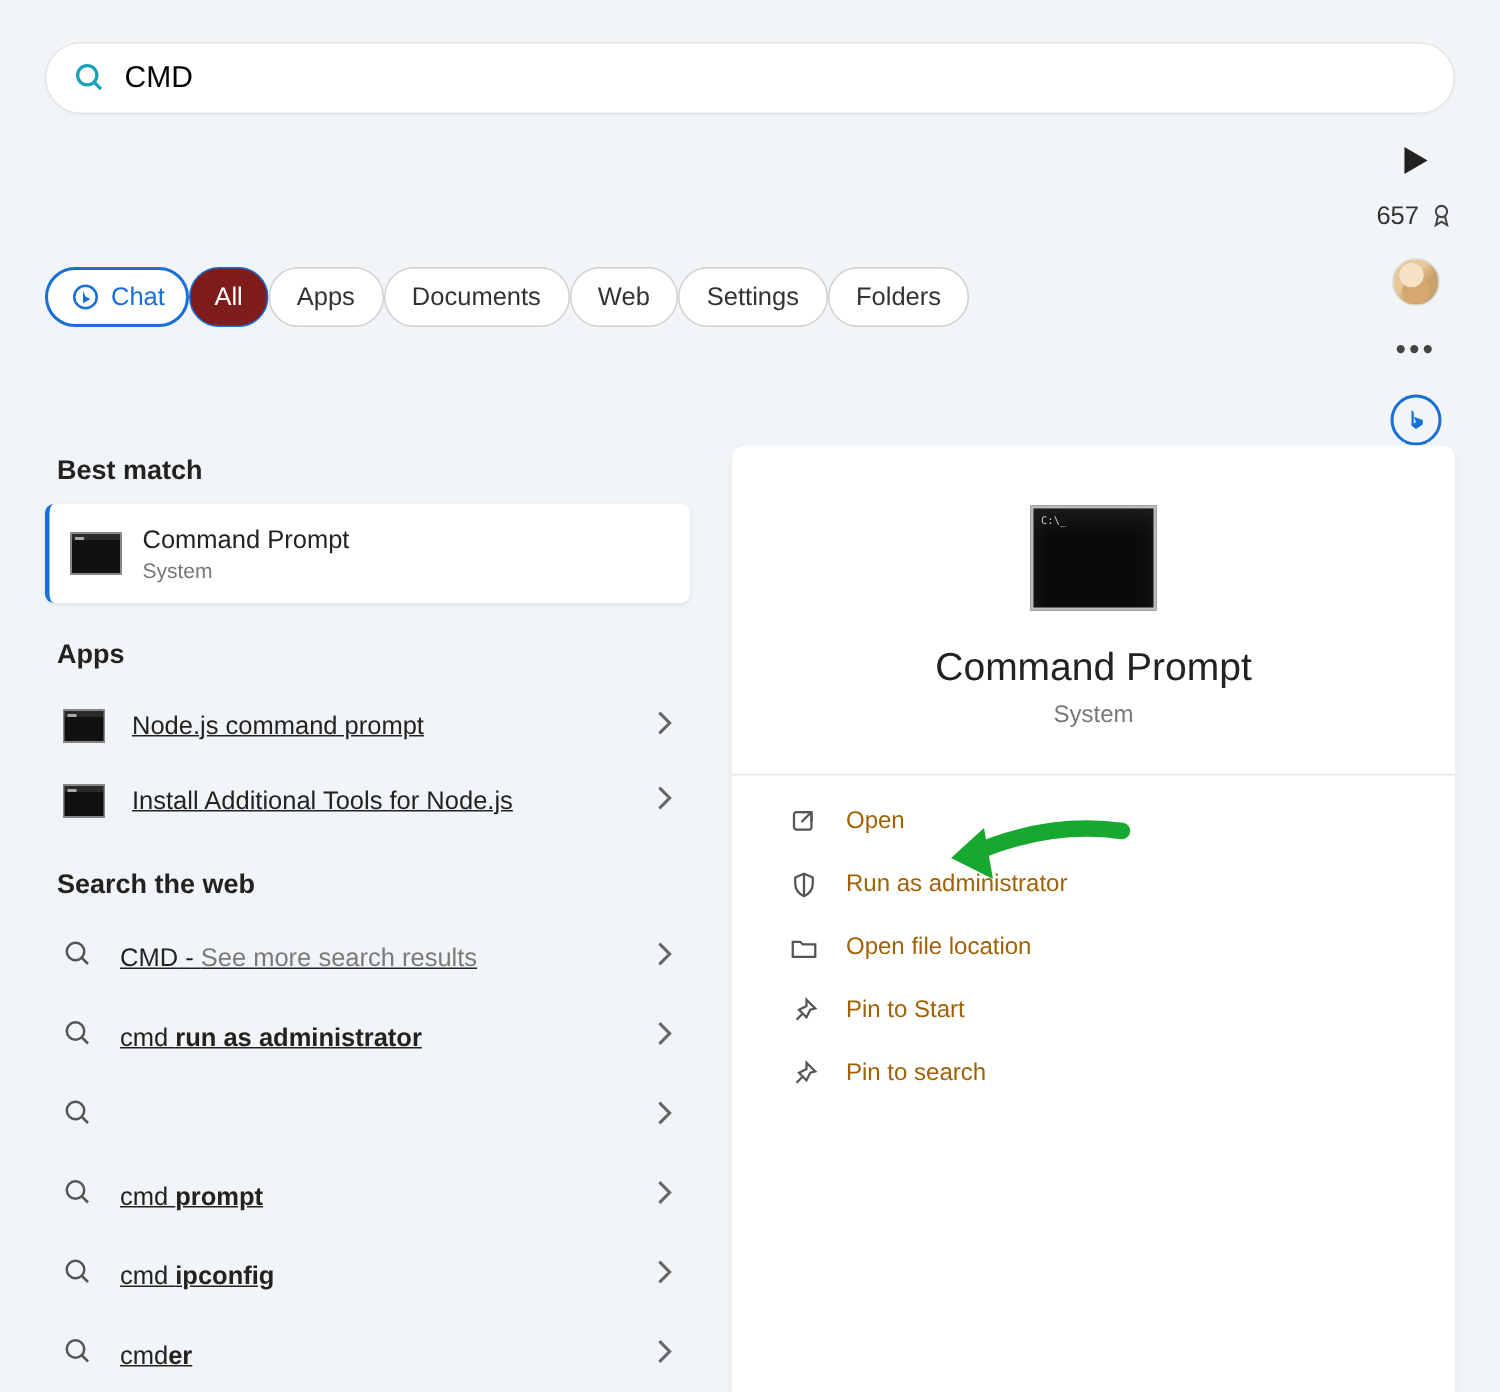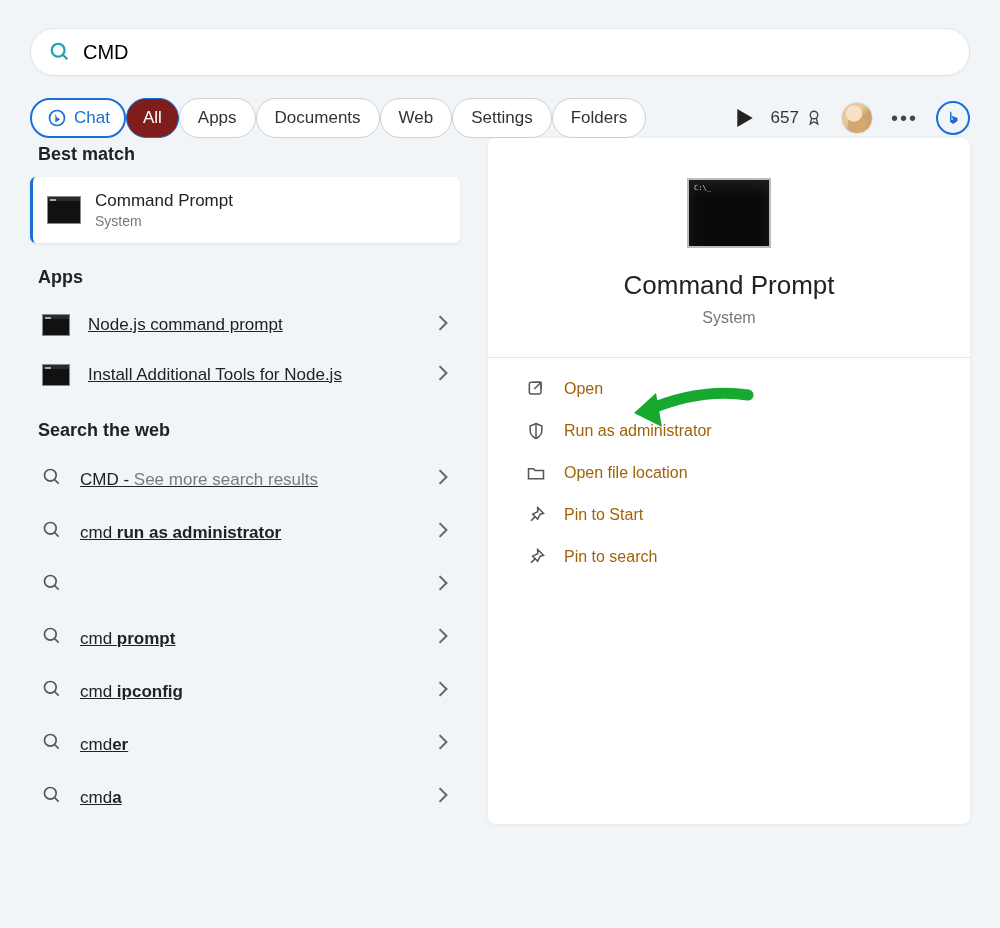--- a/index.html
+++ b/index.html
@@ -69,20 +69,21 @@
     border-color: #1a6fd6;
     color: #fff;
     font-weight: 500;
     padding: 0 16px;
   }
   .right-tools {
     margin-left: auto;
     display: flex;
     align-items: center;
     gap: 18px;
+    flex-direction: column;
   }
   .play-icon { cursor:pointer; }
   .points {
     display: flex; align-items: center; gap: 6px;
     font-size: 17px; color: #333;
   }
   .avatar {
     width: 32px; height: 32px; border-radius: 50%;
     background: linear-gradient(135deg,#e8c89a 40%,#c9a36f 60%);
     border:1px solid #ddd;

